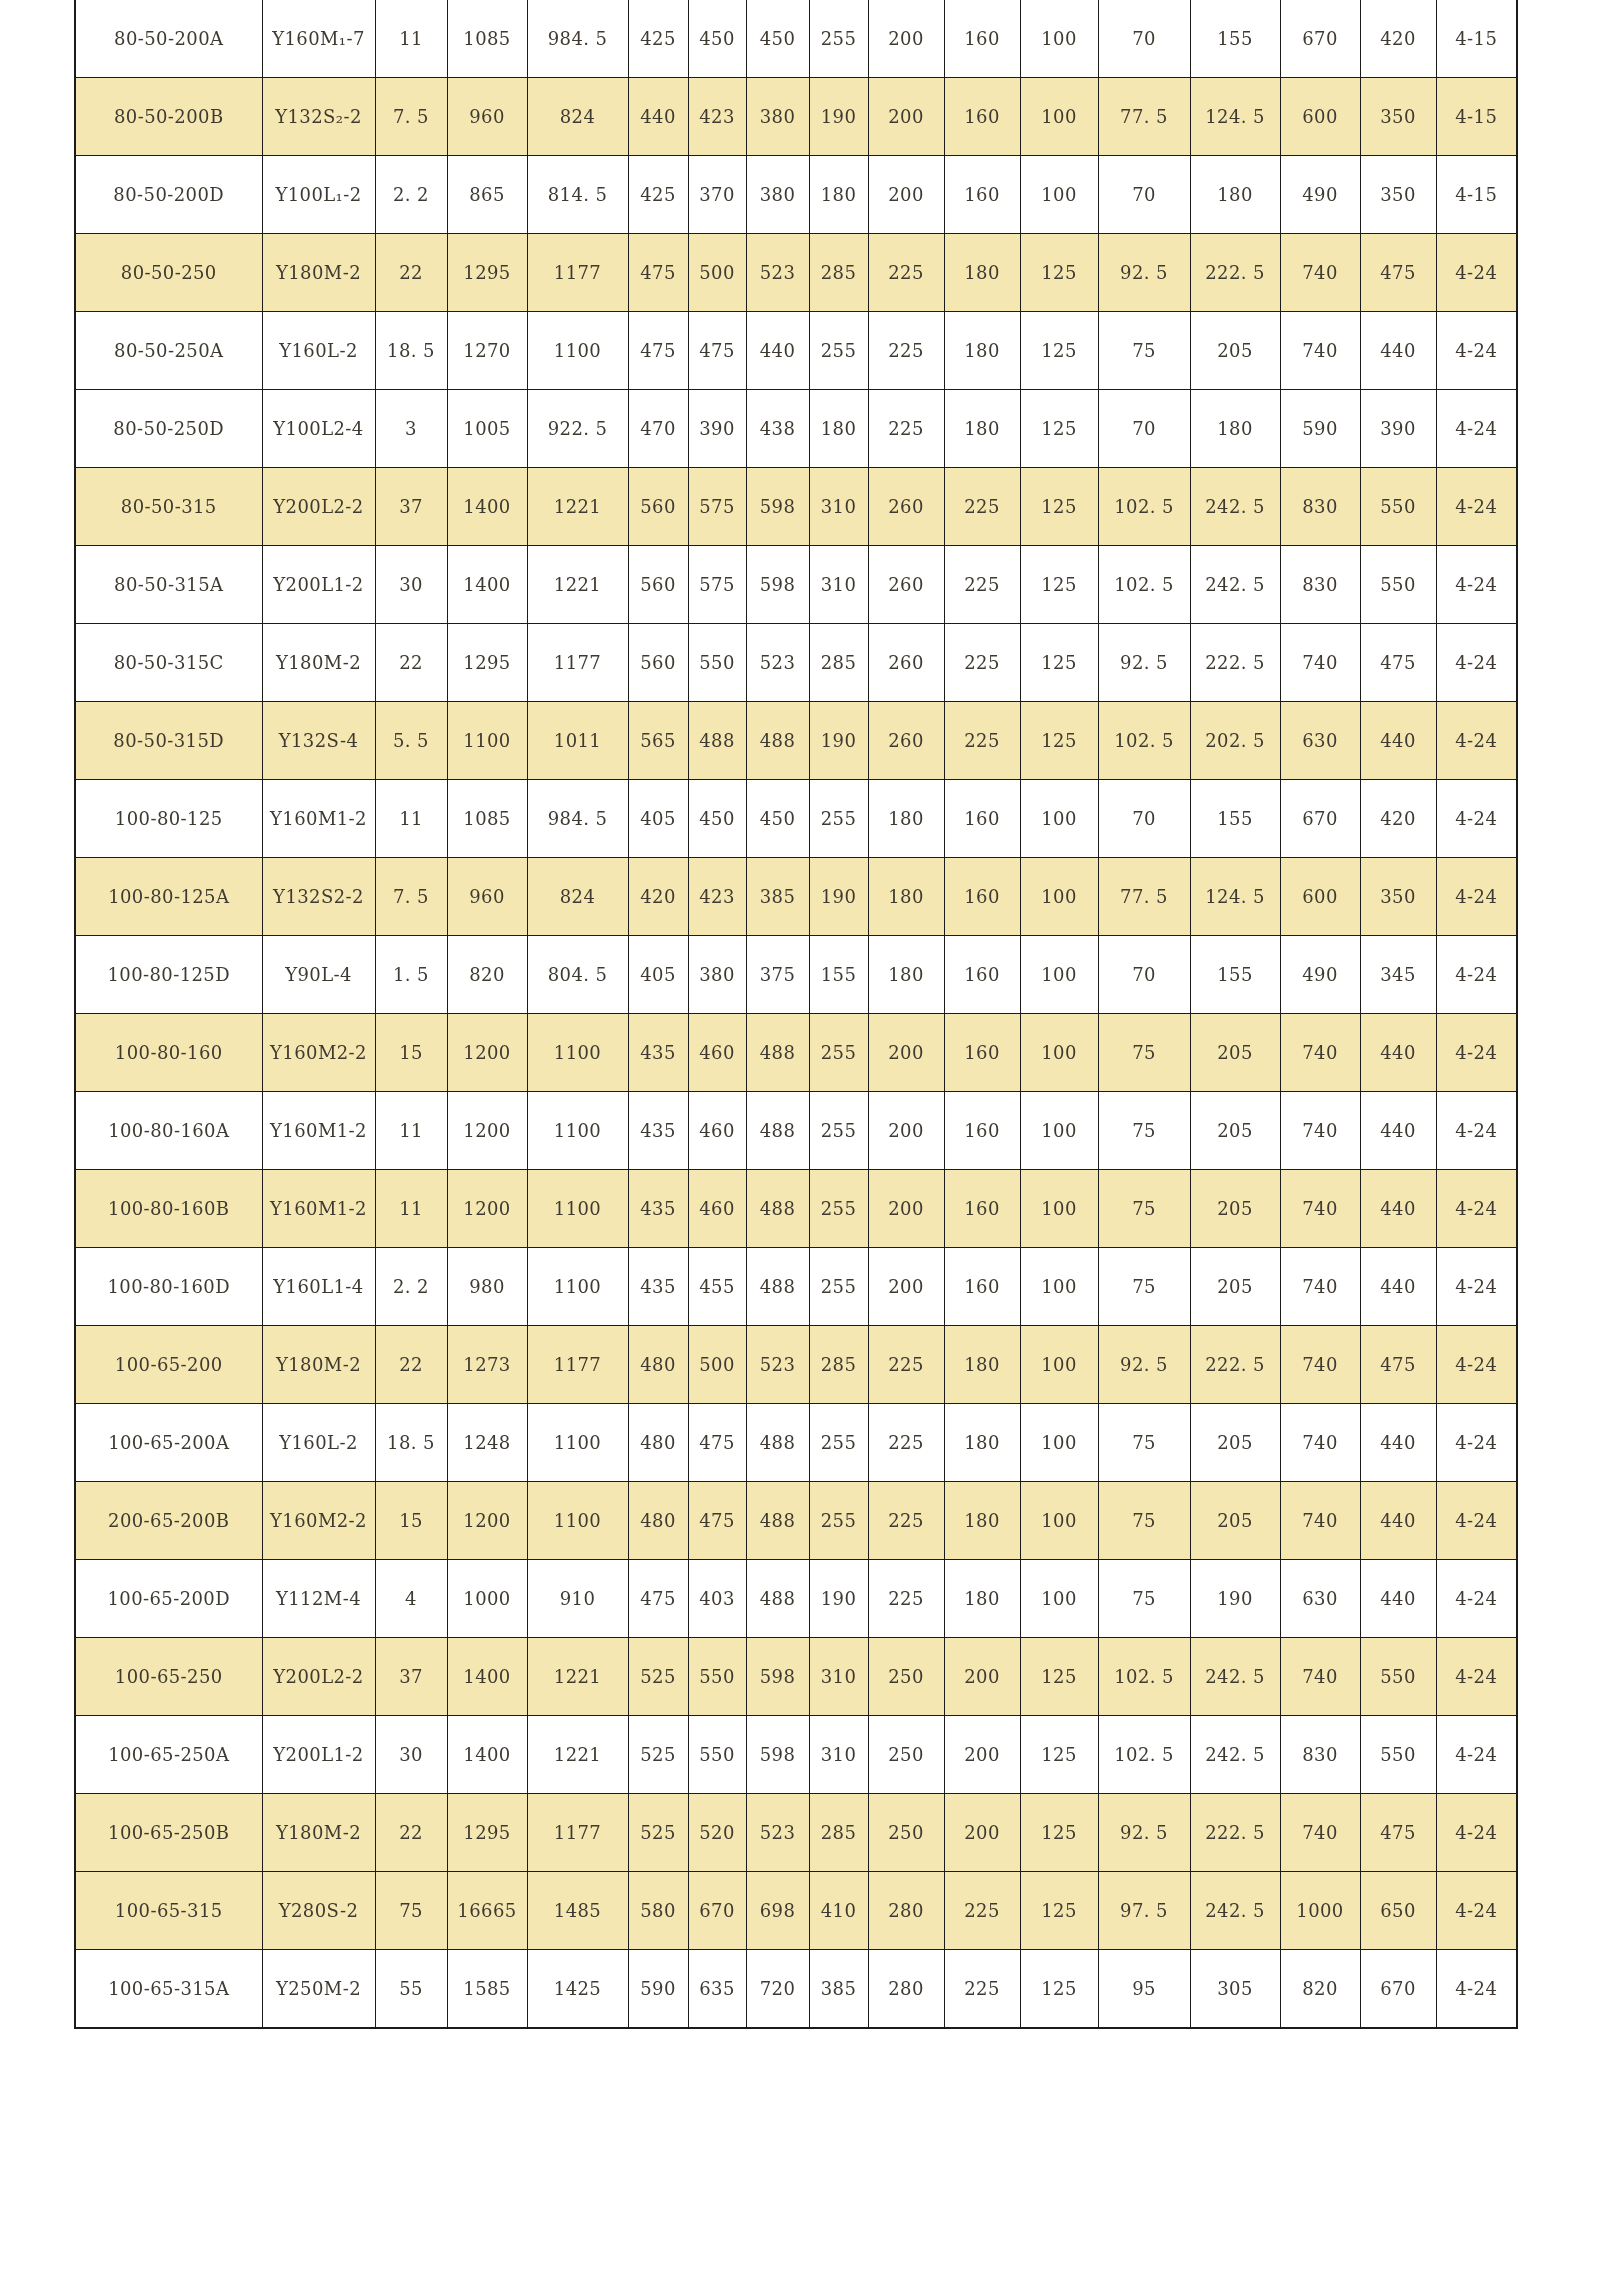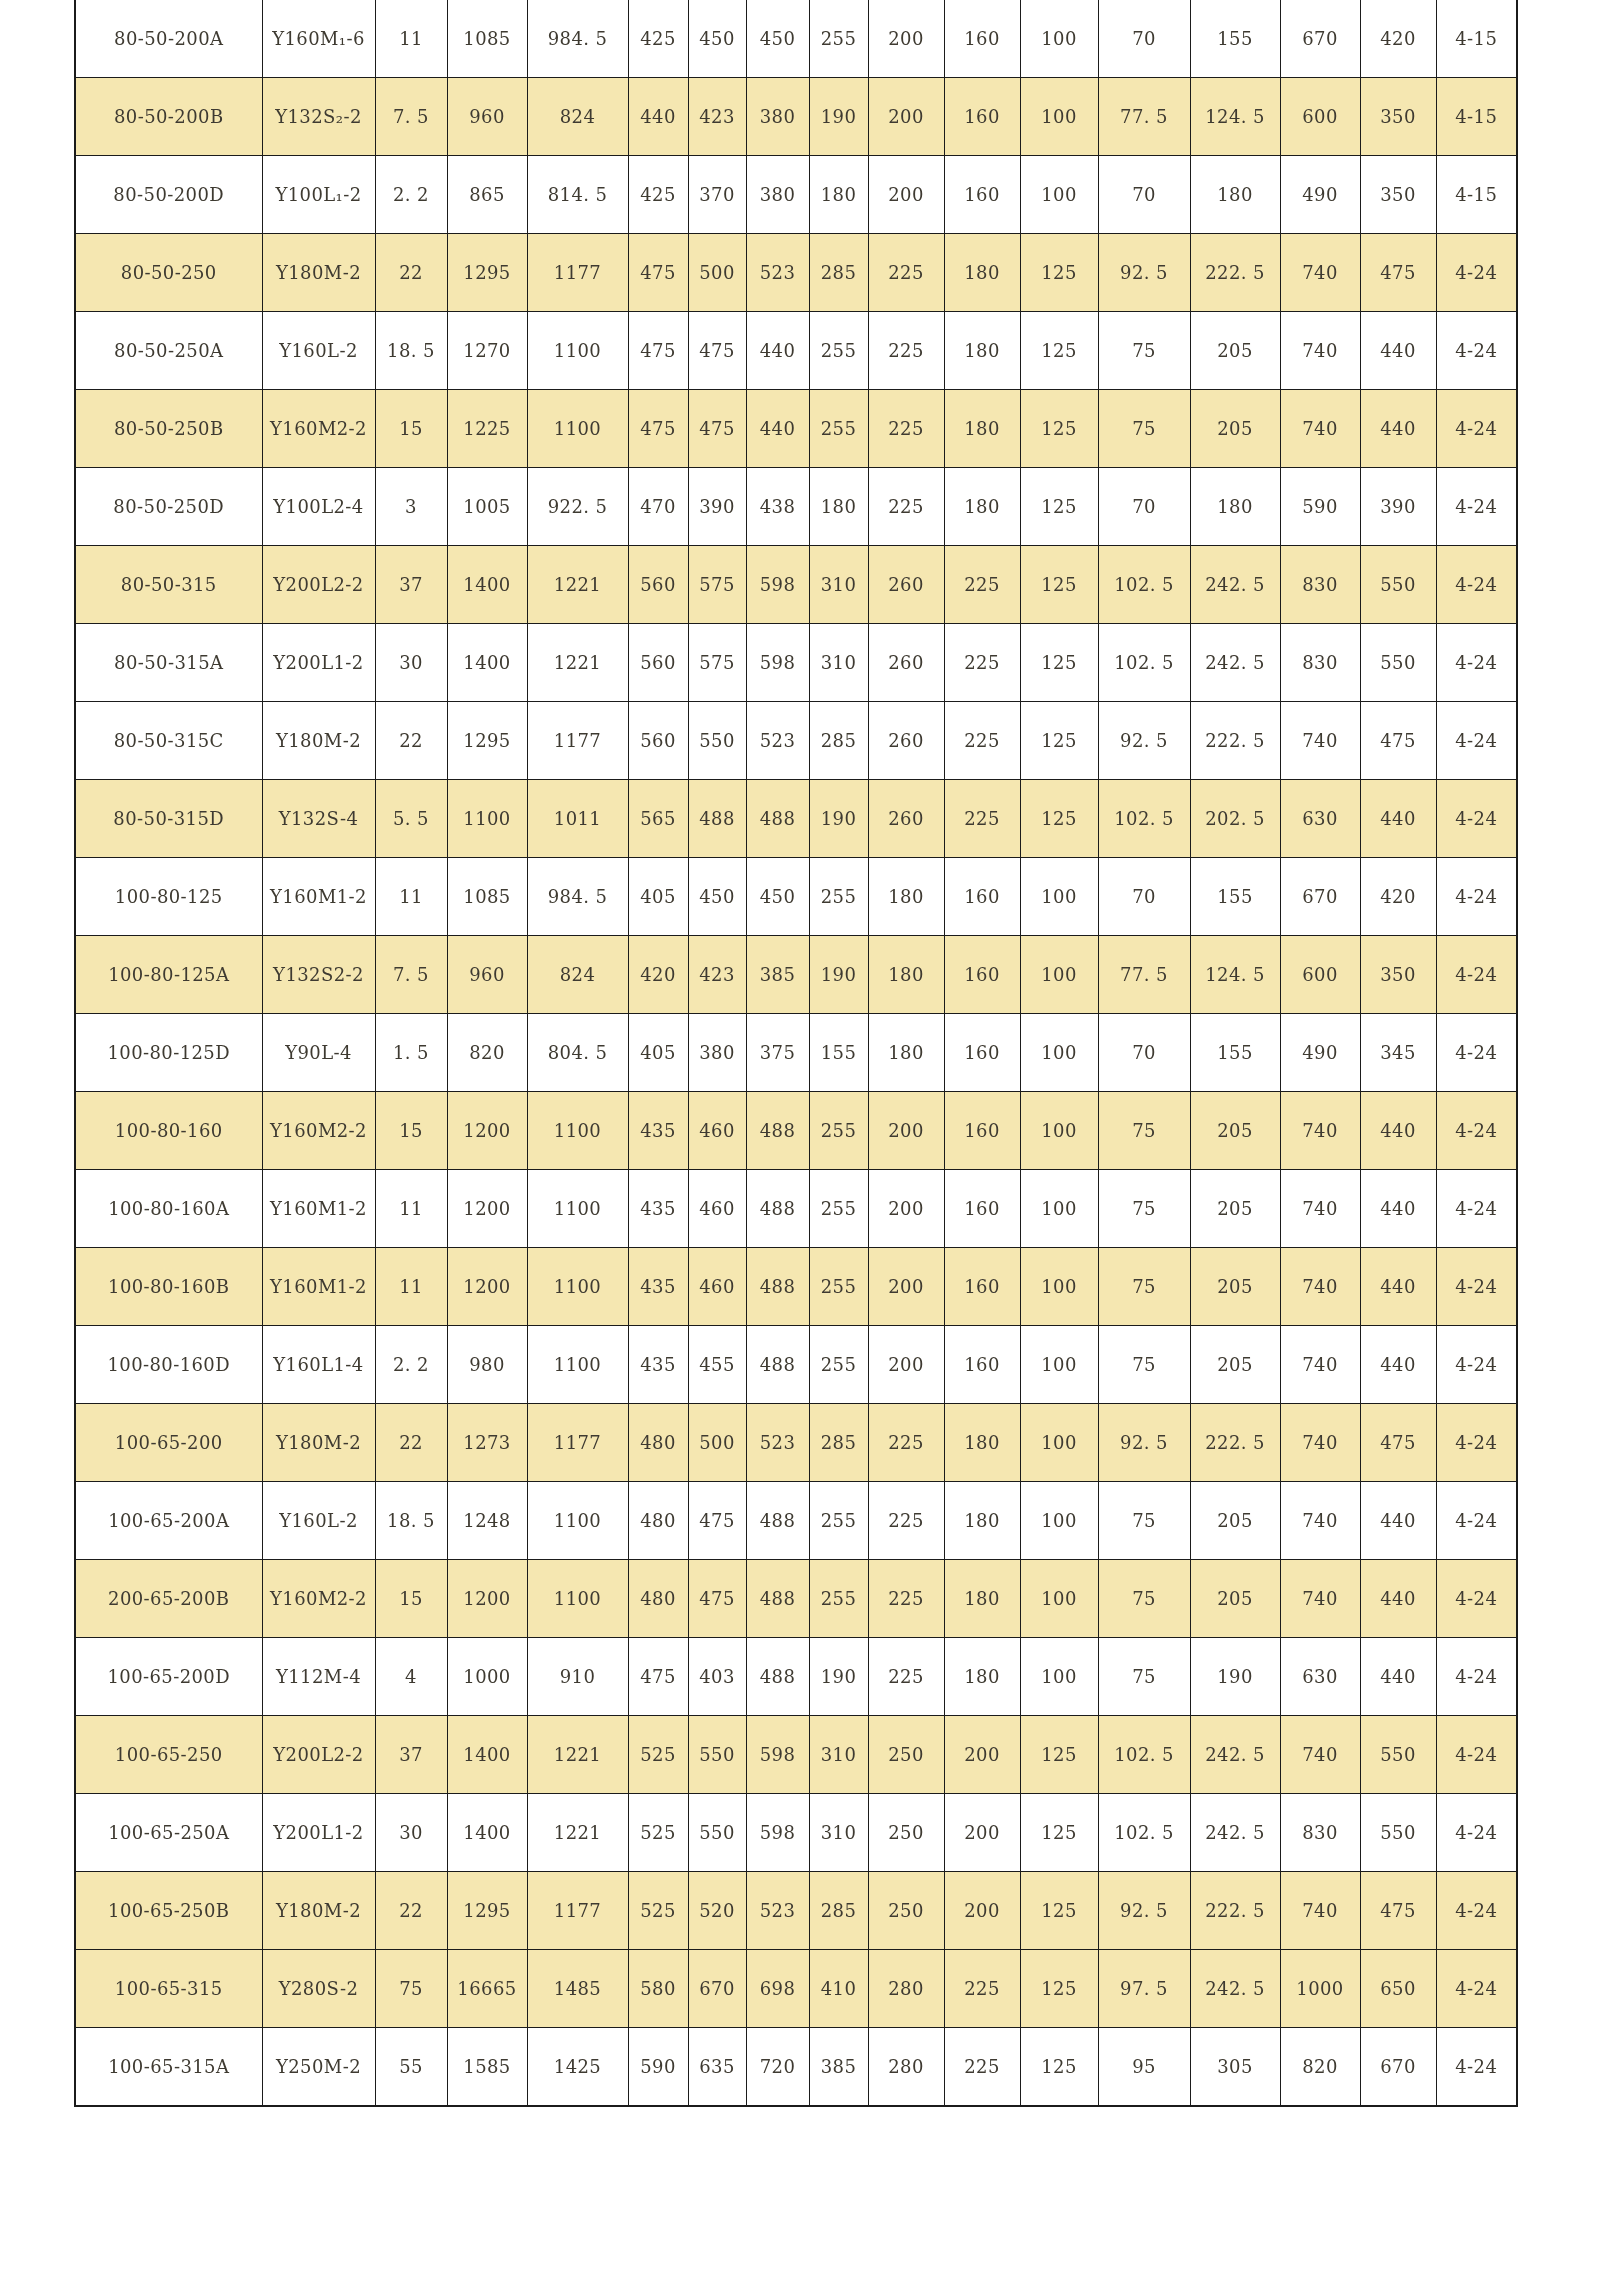--- a/index.html
+++ b/index.html
@@ -59,21 +59,21 @@
         <col style="width:78px">
       <col style="width:92px">
         <col style="width:90px">
         <col style="width:80px">
       <col style="width:76px">
         <col style="width:81px">
     </colgroup>
     <tbody id="tbody">
         <tr class="">
           <td>80-50-200A</td>
-          <td>Y160M₁-6</td>
+          <td>Y160M₁-7</td>
           <td>11</td>
           <td>1085</td>
           <td>984. 5</td>
           <td>425</td>
           <td>450</td>
           <td>450</td>
           <td>255</td>
           <td>200</td>
           <td>160</td>
           <td>100</td>
@@ -138,39 +138,20 @@
           <td>222. 5</td>
           <td>740</td>
           <td>475</td>
           <td>4-24</td>
         </tr>
         <tr class="">
           <td>80-50-250A</td>
           <td>Y160L-2</td>
           <td>18. 5</td>
           <td>1270</td>
-          <td>1100</td>
-          <td>475</td>
-          <td>475</td>
-          <td>440</td>
-          <td>255</td>
-          <td>225</td>
-          <td>180</td>
-          <td>125</td>
-          <td>75</td>
-          <td>205</td>
-          <td>740</td>
-          <td>440</td>
-          <td>4-24</td>
-        </tr>
-        <tr class="hl">
-          <td>80-50-250B</td>
-          <td>Y160M2-2</td>
-          <td>15</td>
-          <td>1225</td>
           <td>1100</td>
           <td>475</td>
           <td>475</td>
           <td>440</td>
           <td>255</td>
           <td>225</td>
           <td>180</td>
           <td>125</td>
           <td>75</td>
           <td>205</td>

